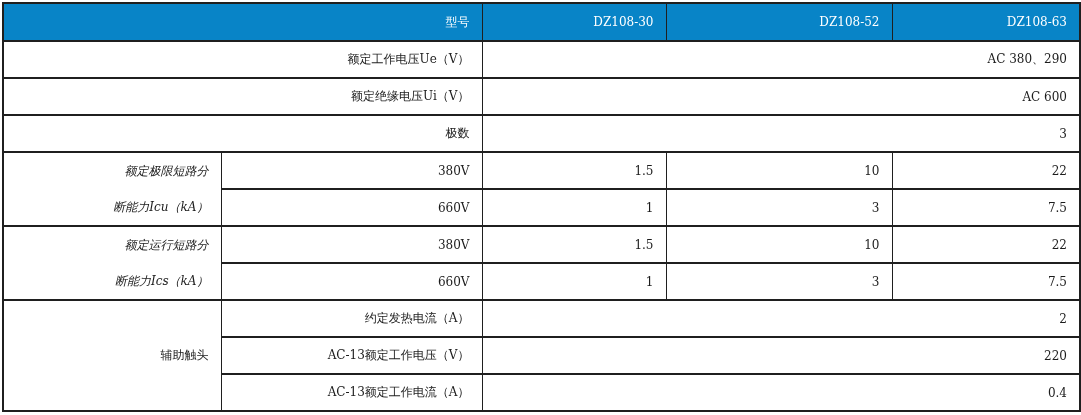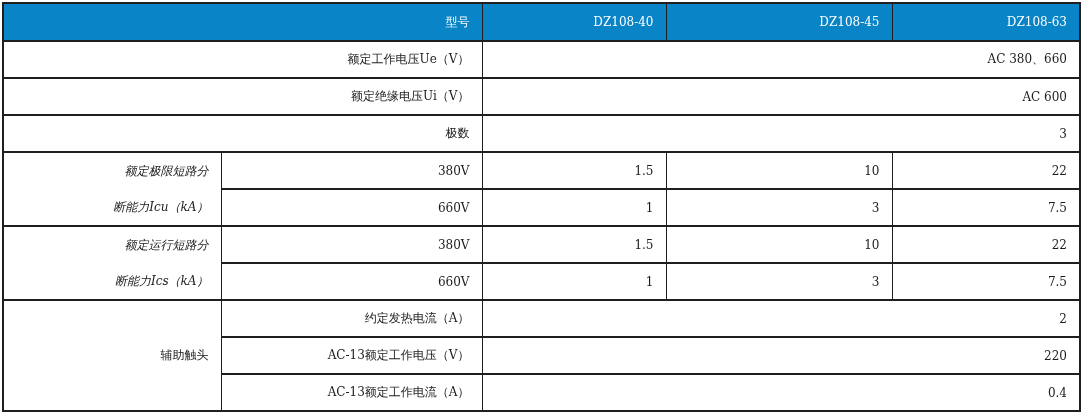--- a/index.html
+++ b/index.html
@@ -58,29 +58,29 @@
     <colgroup>
       <col style="width:218px">
       <col style="width:261px">
       <col style="width:184px">
       <col style="width:226px">
       <col style="width:188px">
     </colgroup>
     <thead>
       <tr>
         <th colspan="2">型号</th>
-        <th>DZ108-40</th>
-        <th>DZ108-45</th>
+        <th>DZ108-30</th>
+        <th>DZ108-52</th>
         <th>DZ108-63</th>
       </tr>
     </thead>
     <tbody>
       <tr>
         <td colspan="2">额定工作电压Ue（V）</td>
-        <td colspan="3">AC 380、660</td>
+        <td colspan="3">AC 380、290</td>
       </tr>
       <tr>
         <td colspan="2">额定绝缘电压Ui（V）</td>
         <td colspan="3">AC 600</td>
       </tr>
       <tr>
         <td colspan="2">极数</td>
         <td colspan="3">3</td>
       </tr>
       <tr>

